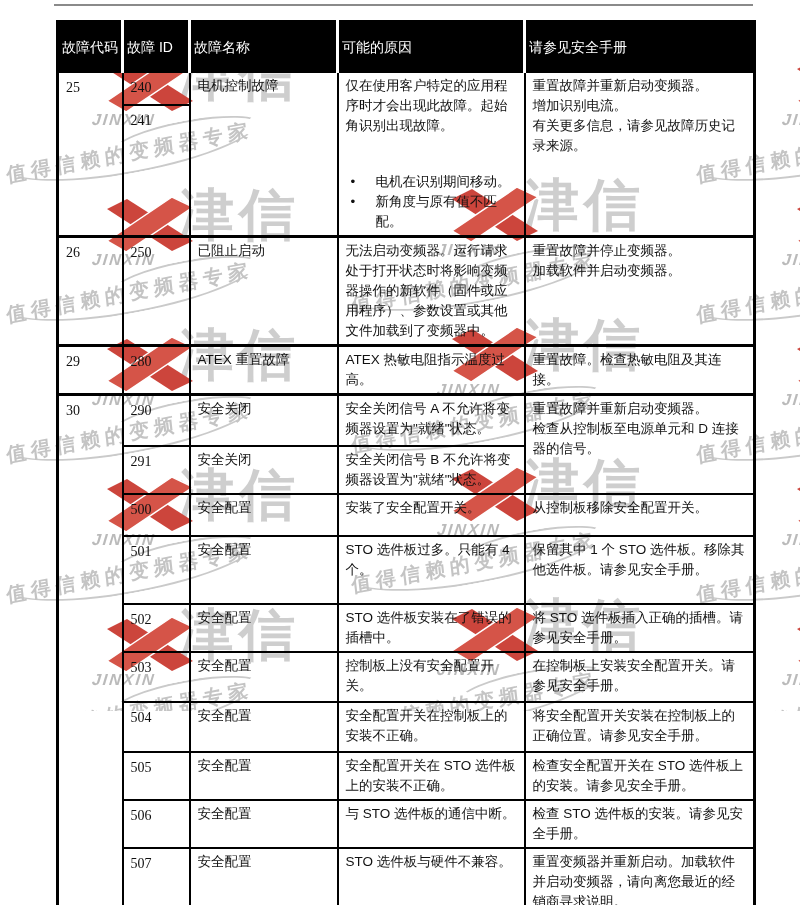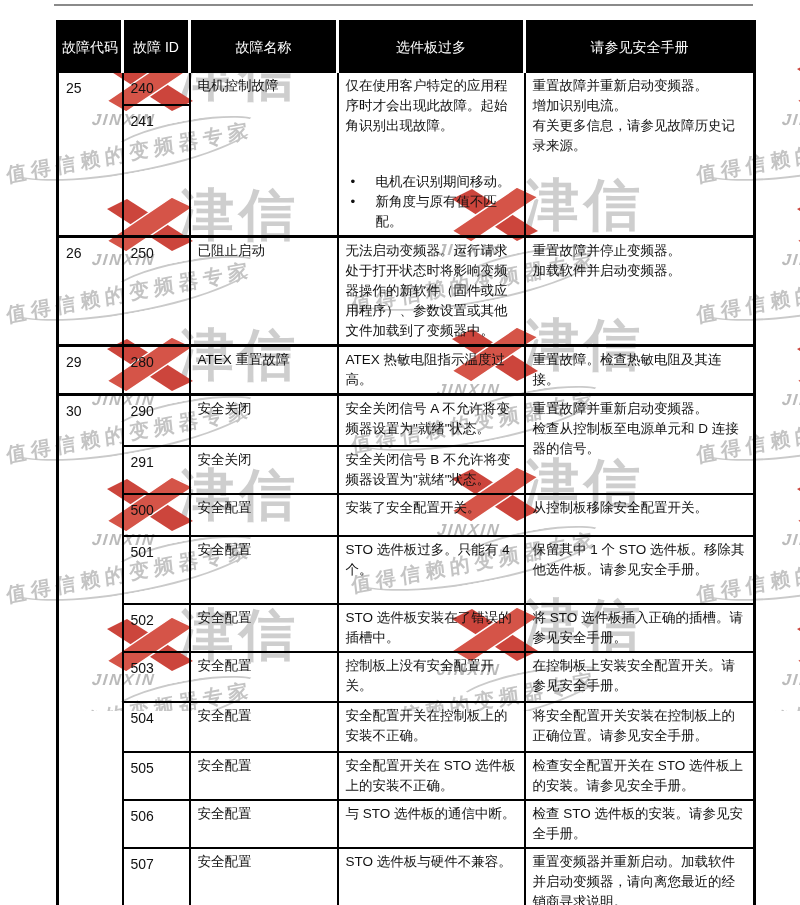--- a/index.html
+++ b/index.html
@@ -33,32 +33,32 @@
     position: absolute; left: 56px; top: 20px; z-index: 1;
     border-collapse: collapse; table-layout: fixed;
     width: 697px;
     border: 3px solid #000;
     background: transparent;
     font-size: 13.5px; line-height: 20px;
   }
   .fault th {
     background: #000; color: #fff;
     font-size: 14px; font-weight: normal;
-    text-align: center; vertical-align: middle;
+    text-align: left; vertical-align: middle;
     padding: 2px 3px;
     border: 2px solid #000;
   }
   .fault th + th { border-left: 3px solid #fff; }
   .fault td {
     border: 2px solid #000;
     vertical-align: top;
     padding: 3px 5px 3px 7px;
     background: transparent;
   }
-  .fault td.code, .fault td.id { font-size: 14px; padding-top: 5px; }
+  .fault td.code, .fault td.id { font-size: 14px; padding-top: 5px; font-family: Liberation Serif, serif; }
   .fault tr.grp > td { border-top-width: 3px; }
   .pre { white-space: pre-line; }
 
   .cause-bullets { margin: 36px 0 0 0; padding: 0; list-style: none; }
   .cause-bullets li { position: relative; padding-left: 30px; margin: 0; }
   .cause-bullets li::before { content: "\2022"; position: absolute; left: 5px; top: 0; }
 </style>
 </head>
 <body>
 
@@ -317,21 +317,21 @@
         <col style="width:67px">
         <col style="width:148px">
         <col style="width:187px">
         <col style="width:230px">
     </colgroup>
     <tbody>
         <tr style="height:50px">
       <th>故障代码</th>
       <th>故障 ID</th>
       <th>故障名称</th>
-      <th>选件板过多</th>
+      <th>可能的原因</th>
       <th>请参见安全手册</th>
     </tr>
 
     <tr style="height:31px">
       <td class="code" rowspan="2">25</td>
       <td class="id">240</td>
       <td class="name" rowspan="2">电机控制故障</td>
       <td class="cause" rowspan="2">
         <div>仅在使用客户特定的应用程序时才会出现此故障。起始角识别出现故障。</div>
         <ul class="cause-bullets">

